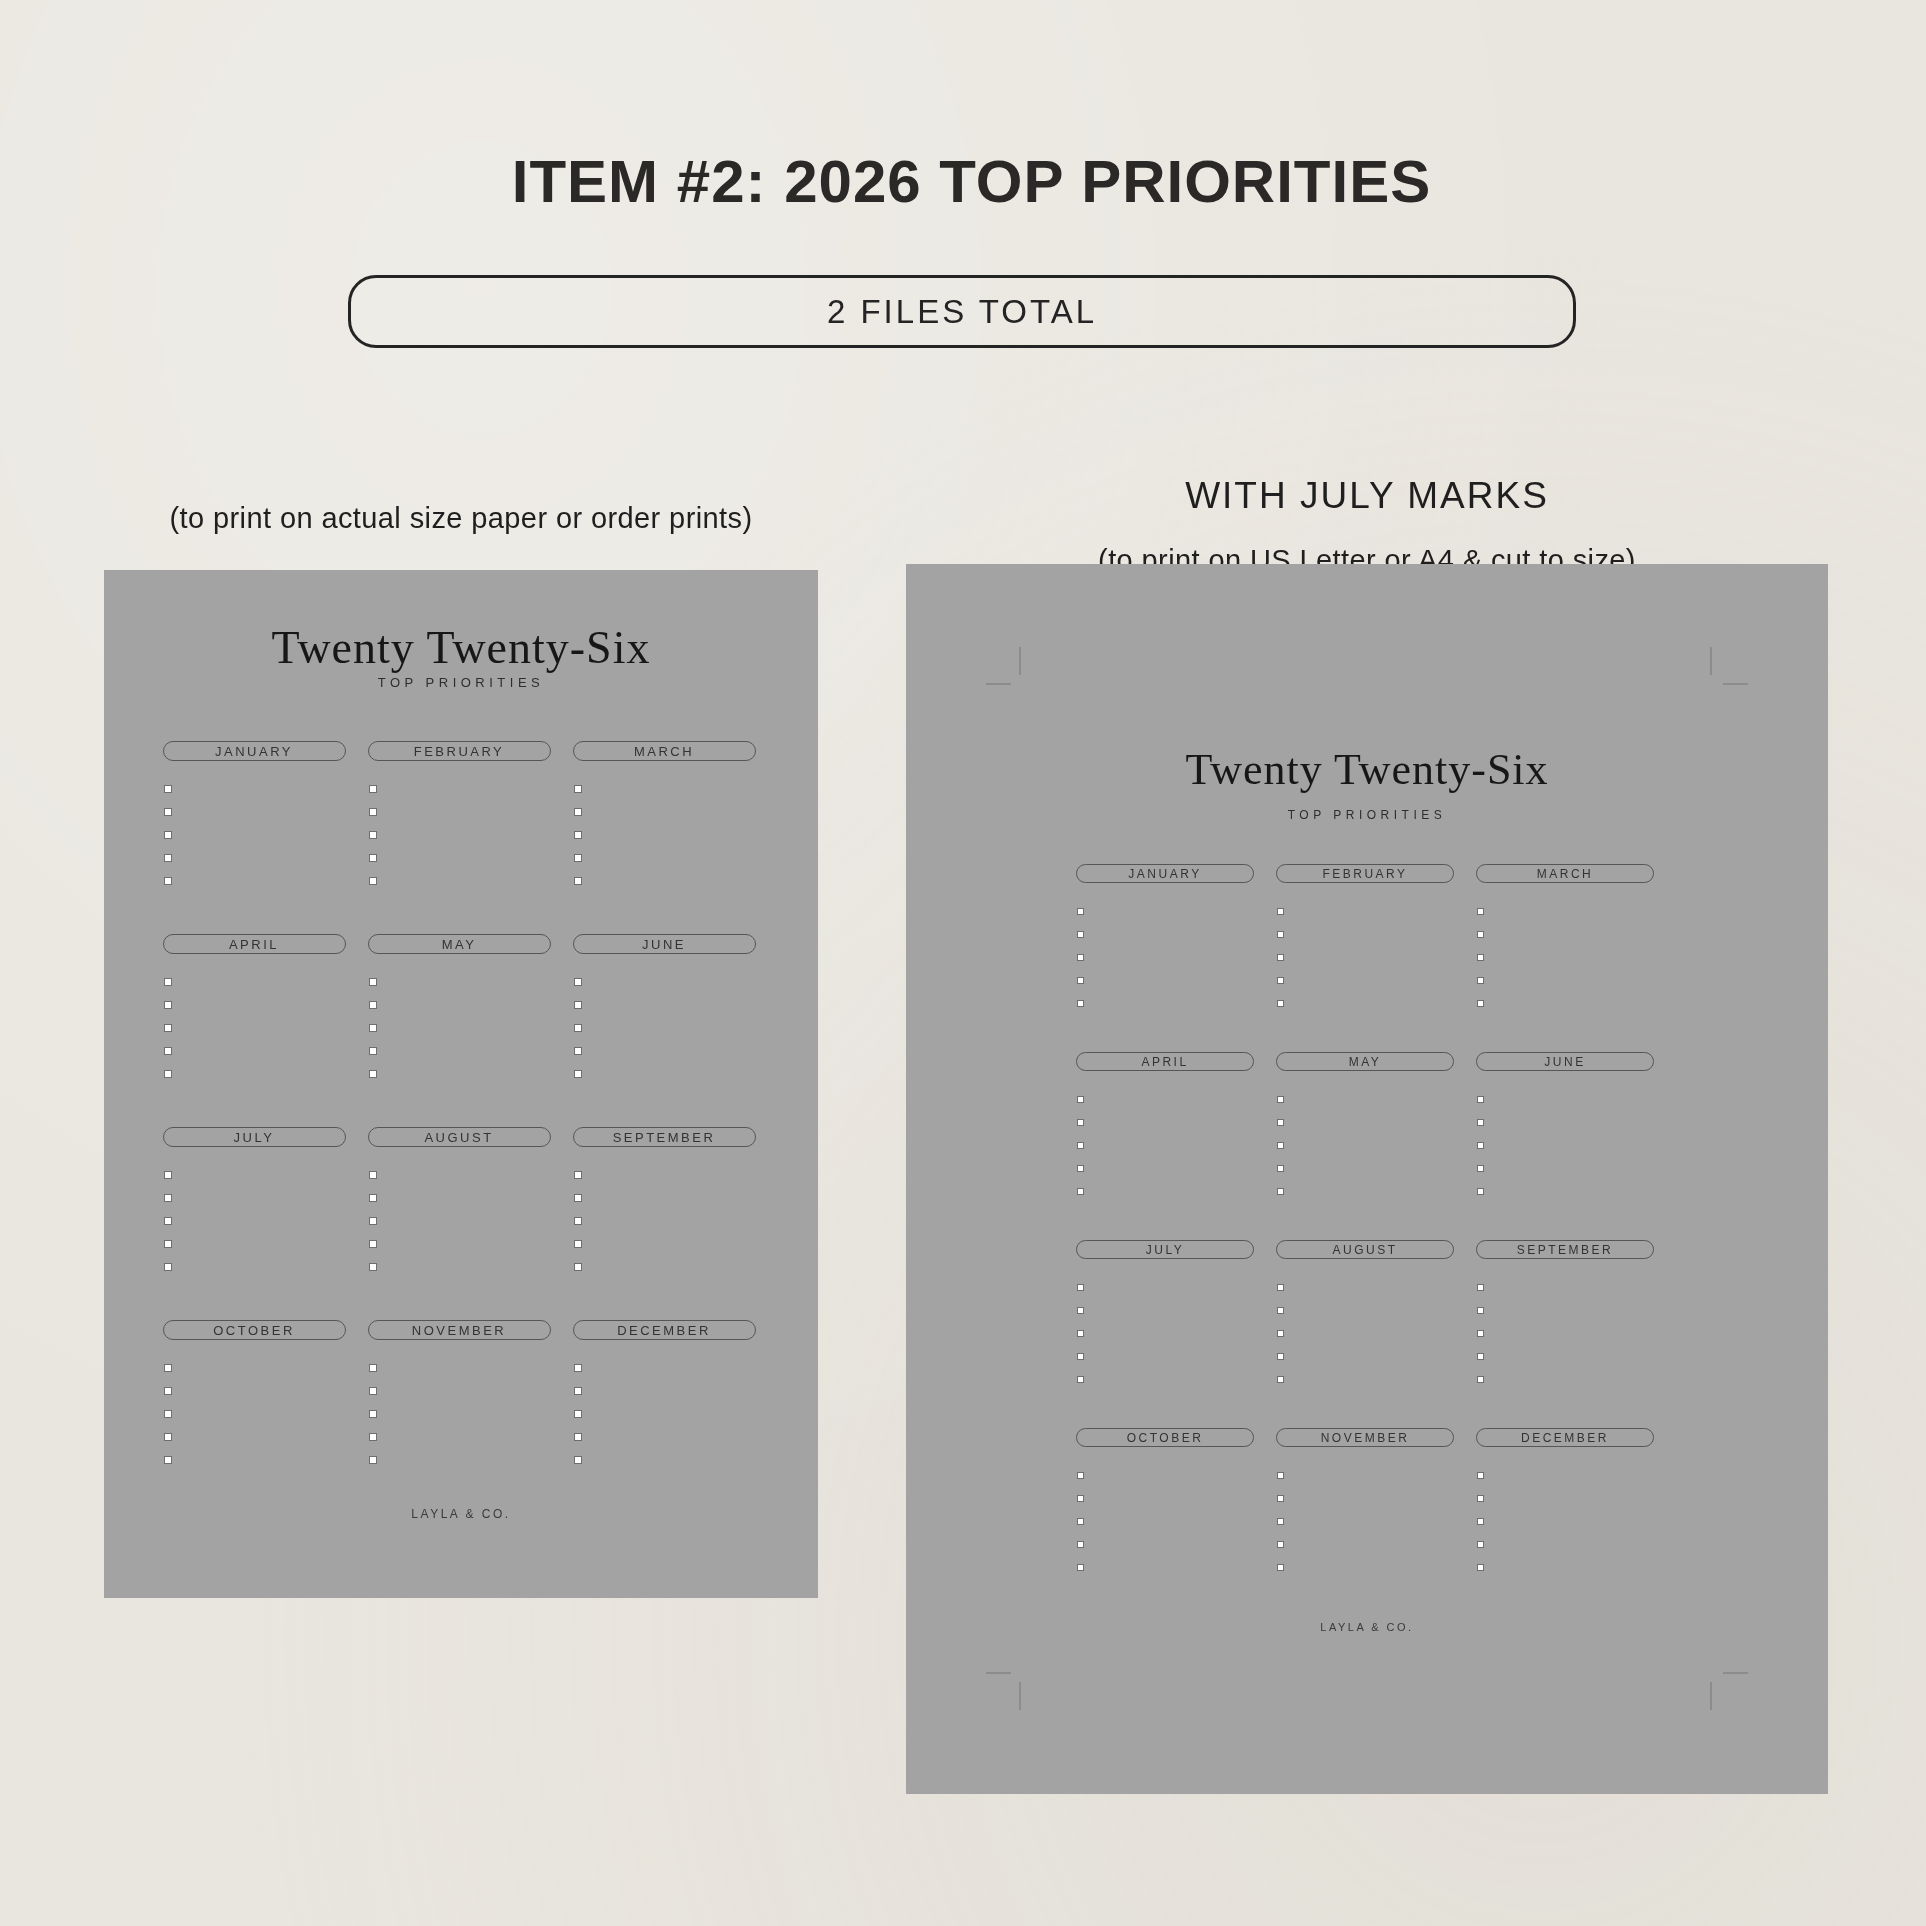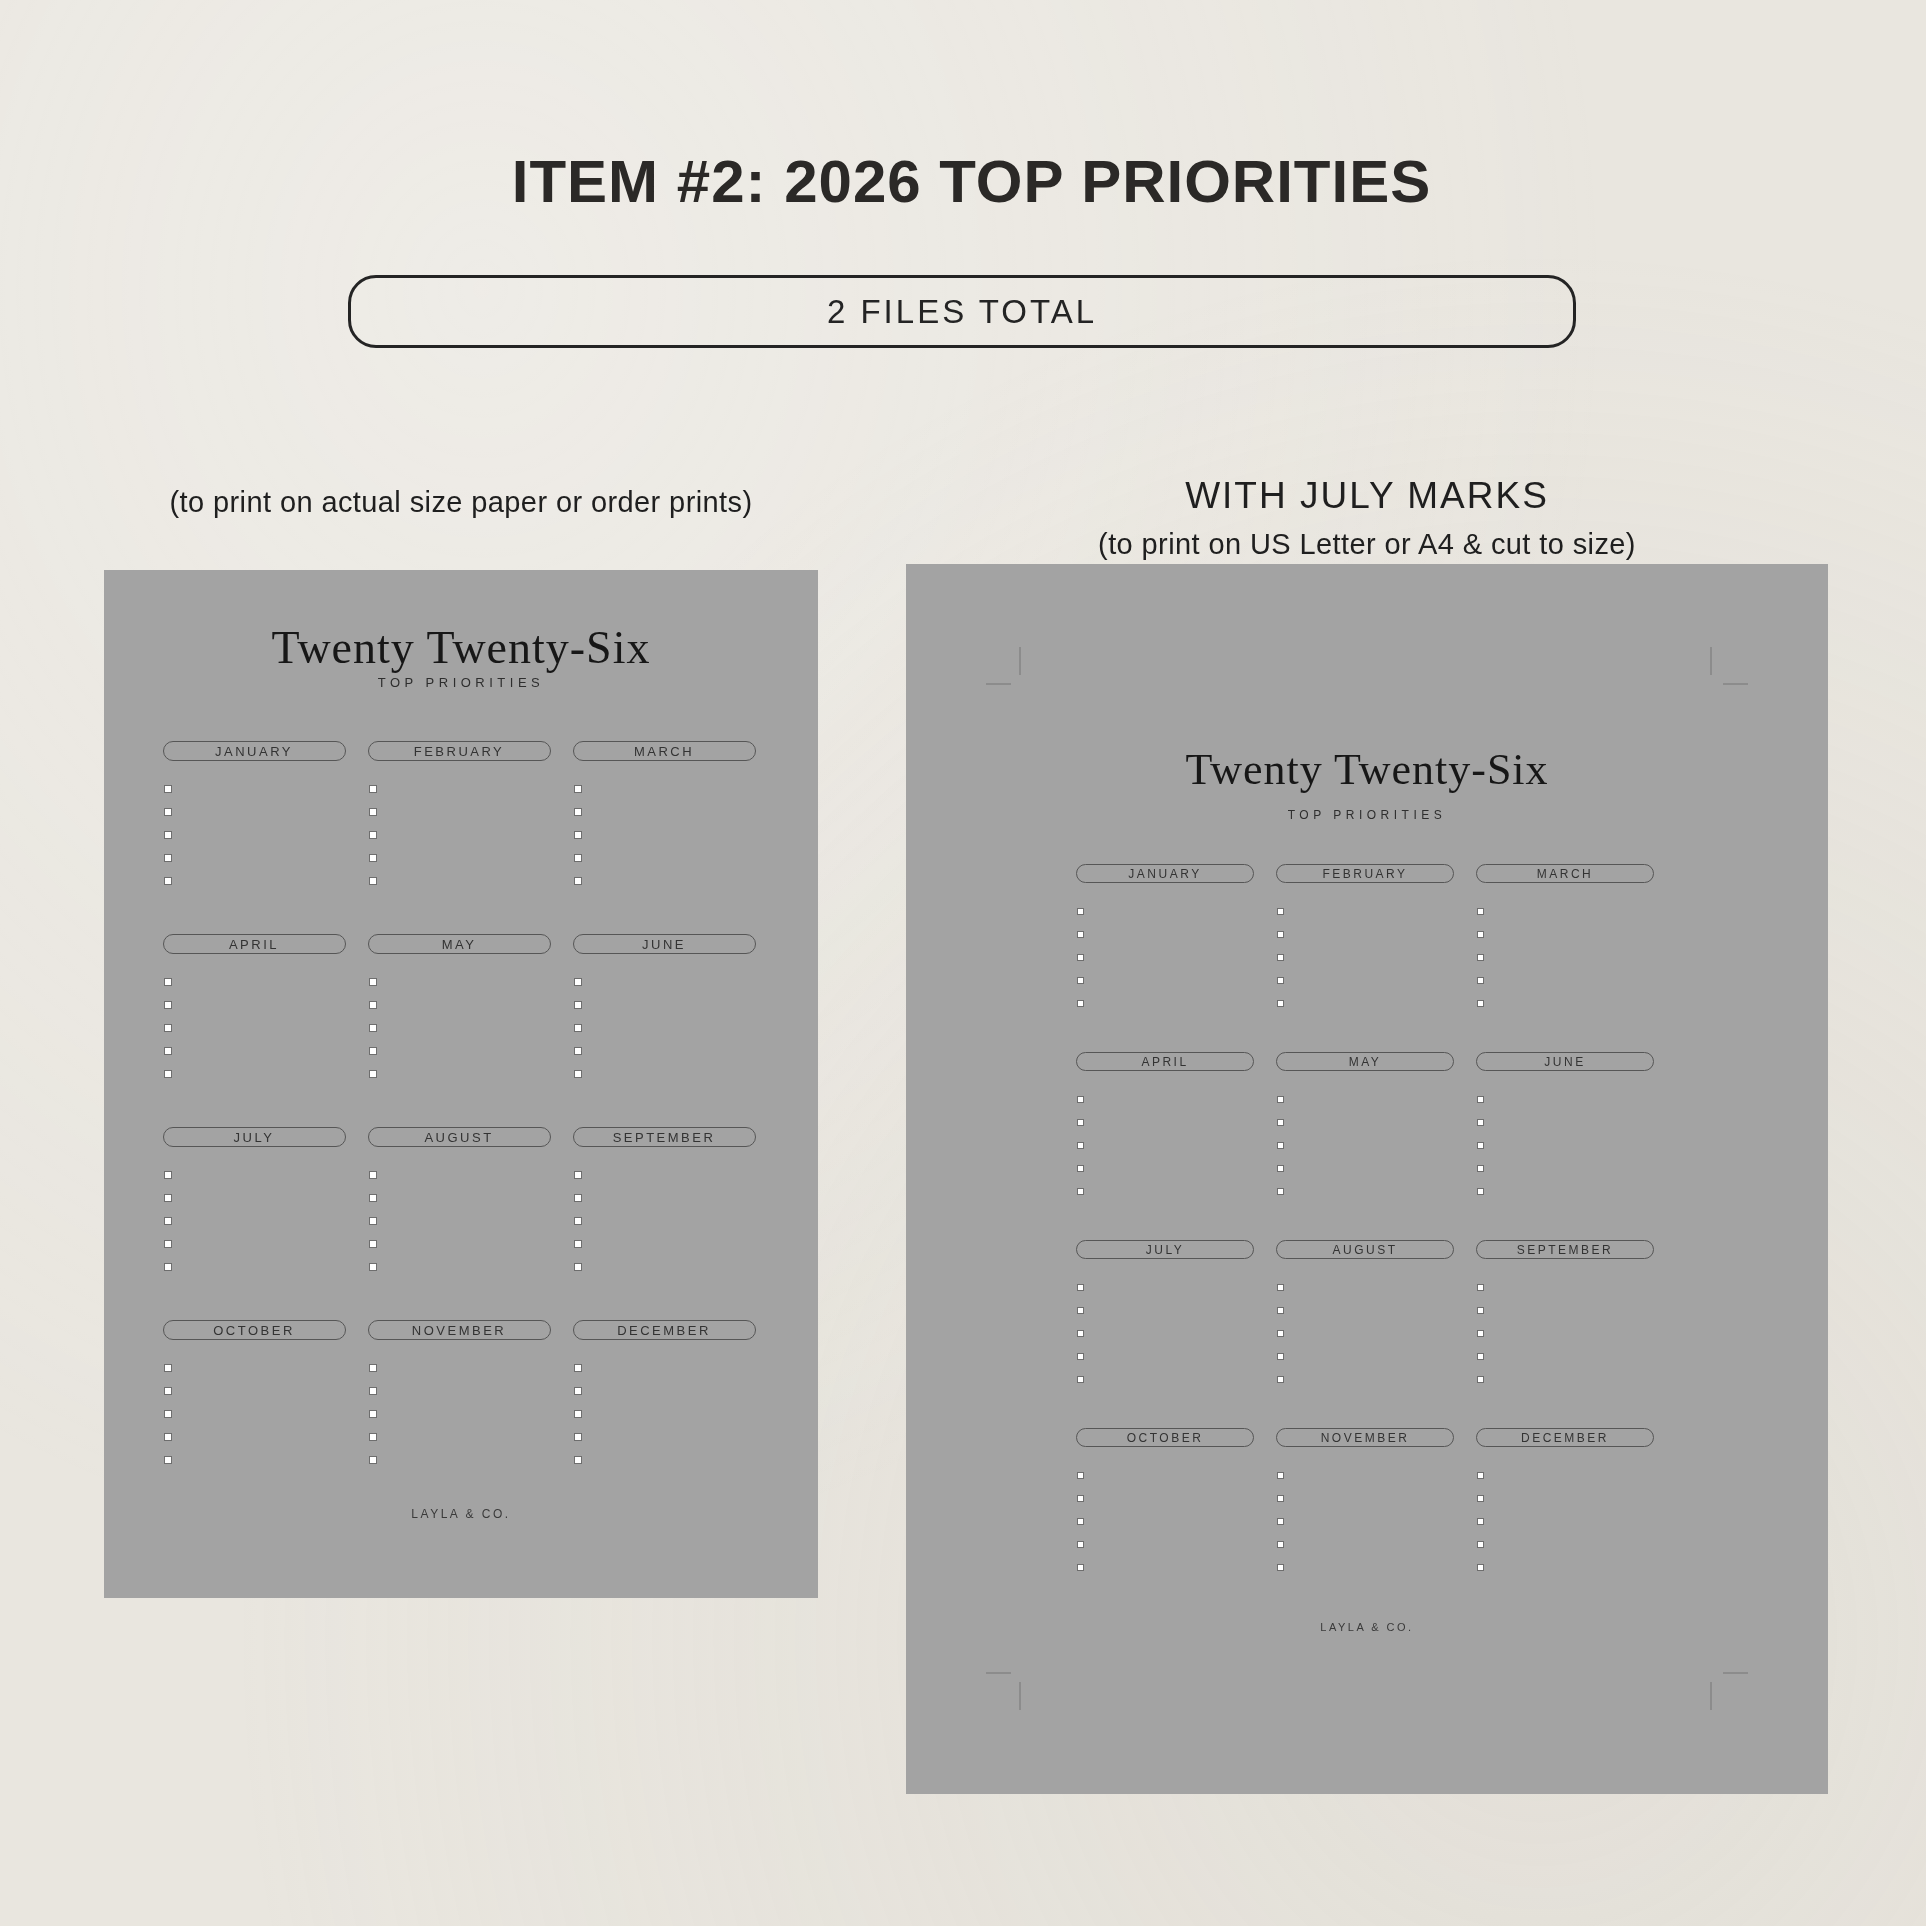--- a/index.html
+++ b/index.html
@@ -21,21 +21,21 @@
     position:absolute;left:348px;top:275px;width:1228px;height:73px;
     border:3px solid #242424;border-radius:28px;
     display:flex;align-items:center;justify-content:center;box-sizing:border-box;
   }
   .badge span{font-size:33px;font-weight:normal;letter-spacing:3px;color:#242424;}
 
   .ver-head{position:absolute;text-align:center;color:#1f1f1f;}
   .ver-head.vleft{left:104px;top:475px;width:714px;}
   .ver-head.vright{left:906px;top:475px;width:922px;}
   .ver-title{font-size:37px;letter-spacing:2px;font-weight:500;}
-  .ver-sub{font-size:29px;letter-spacing:0.4px;margin-top:11px;font-weight:400;}
+  .ver-sub{font-size:29px;letter-spacing:0.4px;margin-top:27px;font-weight:400;}
 
   .page{position:absolute;background:#a3a3a3;box-sizing:border-box;}
   .page-true{
     left:104px;top:570px;width:714px;height:1028px;
     --pillH:20px;--pillFS:13px;--rowH:22px;--colW:183px;--colGap:22px;--cbx:8px;
     --gridTop:171px;--rowGap:41px;
     --titleTop:51px;--titleFS:46px;--subTop:105px;--subFS:13px;
     --footTop:937px;--footFS:12px;
   }
   .page-crop{

